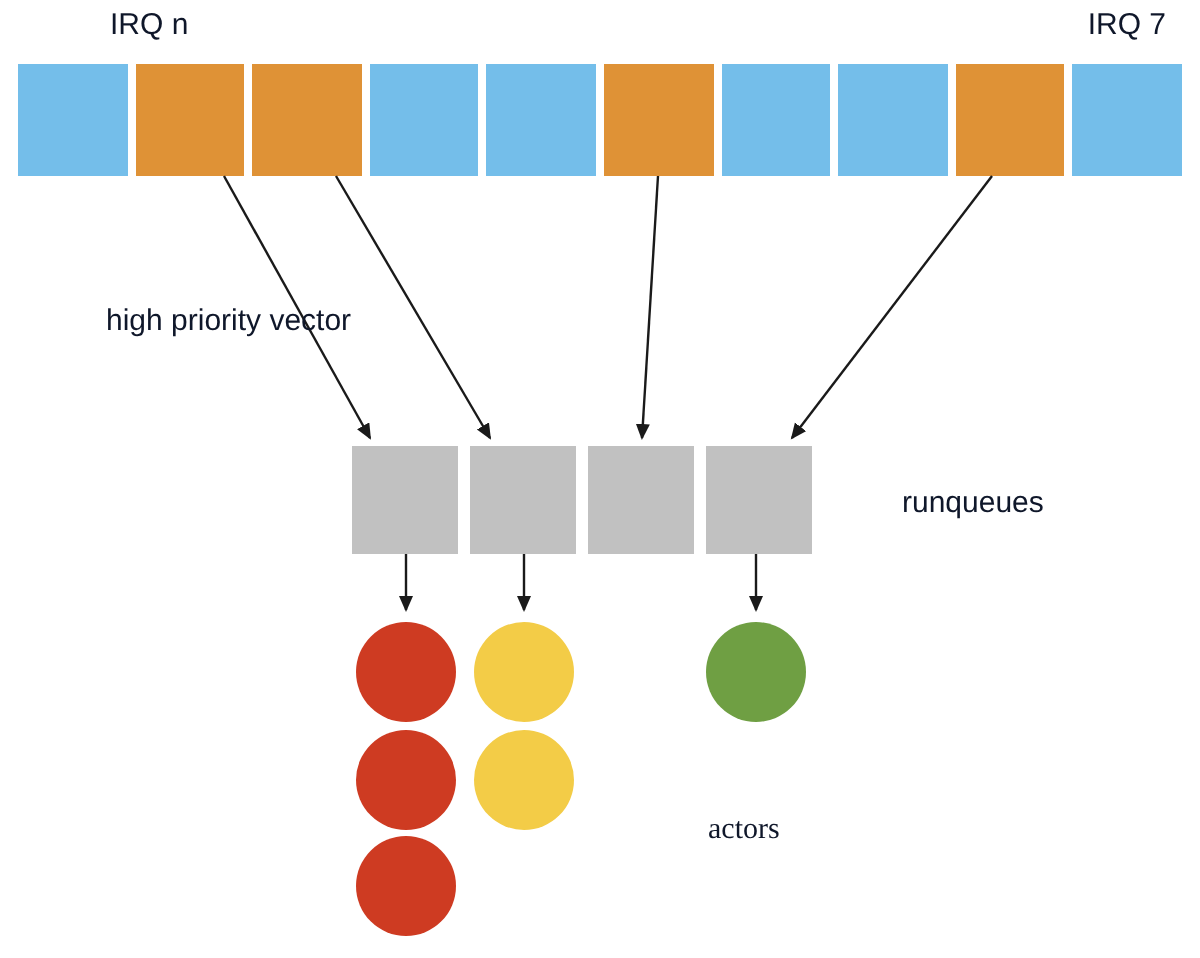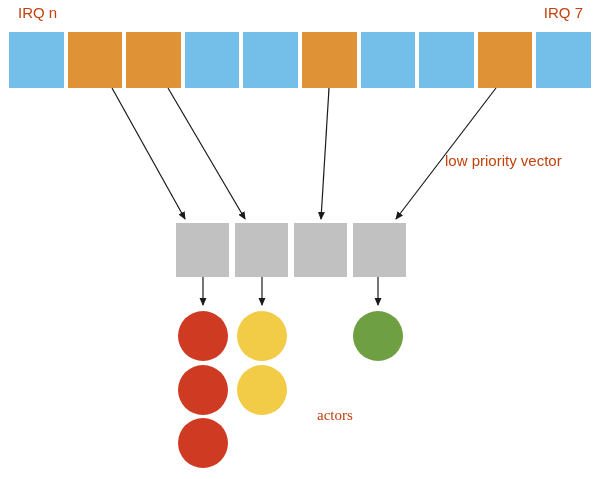--- a/index.html
+++ b/index.html
@@ -10,21 +10,22 @@
     color: #111111;
     overflow: hidden;
   }
   #canvas { position: relative; width: 600px; height: 479px; }
 
   .lbl {
     position: absolute;
     font-size: 15px;
     line-height: 18px;
     white-space: nowrap;
-    color: #c2410c;
+    color: #0f172a;
+    margin-left: 37px;
   }
   #lbl-irq-n   { left: 18px;  top: 4px; }
   #lbl-irq-0   { right: 17px; top: 4px; }
   #lbl-high    { left: 16px;  top: 152px; }
   #lbl-low     { left: 445px; top: 152px; }
   #lbl-runq    { left: 414px; top: 243px; }
   #lbl-actors  { left: 317px; top: 406px; font-family: Liberation Serif, serif; }
 
   #irq-row {
     position: absolute;
@@ -83,21 +84,22 @@
     </defs>
   <line x1="112" y1="88" x2="185" y2="219" stroke="#1A1A1A" stroke-width="1.2" marker-end="url(#arrowhead)"></line>
       <line x1="168" y1="88" x2="245" y2="219" stroke="#1A1A1A" stroke-width="1.2" marker-end="url(#arrowhead)"></line>
       <line x1="329" y1="88" x2="321" y2="219" stroke="#1A1A1A" stroke-width="1.2" marker-end="url(#arrowhead)"></line>
       <line x1="496" y1="88" x2="396" y2="219" stroke="#1A1A1A" stroke-width="1.2" marker-end="url(#arrowhead)"></line>
       <line x1="203" y1="277" x2="203" y2="305" stroke="#1A1A1A" stroke-width="1.2" marker-end="url(#arrowhead)"></line>
       <line x1="262" y1="277" x2="262" y2="305" stroke="#1A1A1A" stroke-width="1.2" marker-end="url(#arrowhead)"></line>
       <line x1="378" y1="277" x2="378" y2="305" stroke="#1A1A1A" stroke-width="1.2" marker-end="url(#arrowhead)"></line>
     </svg>
 
-  <div class="lbl" id="lbl-low">low priority vector</div>
+  <div class="lbl" id="lbl-high">high priority vector</div>
+  <div class="lbl" id="lbl-runq">runqueues</div>
   <div class="lbl" id="lbl-actors">actors</div>
 
 <div class="runqueue-cell" style="left: 176px; background: rgb(193, 193, 193);"></div>
     <div class="runqueue-cell" style="left: 235px; background: rgb(193, 193, 193);"></div>
     <div class="runqueue-cell" style="left: 294px; background: rgb(193, 193, 193);"></div>
     <div class="runqueue-cell" style="left: 353px; background: rgb(193, 193, 193);"></div>
     <div class="actor-circle" style="width: 50px; height: 50px; left: 178px; top: 311px; background: rgb(206, 59, 34);"></div>
     <div class="actor-circle" style="width: 50px; height: 50px; left: 178px; top: 364.5px; background: rgb(206, 59, 34);"></div>
     <div class="actor-circle" style="width: 50px; height: 50px; left: 178px; top: 418px; background: rgb(206, 59, 34);"></div>
     <div class="actor-circle" style="width: 50px; height: 50px; left: 237px; top: 311px; background: rgb(243, 204, 71);"></div>

